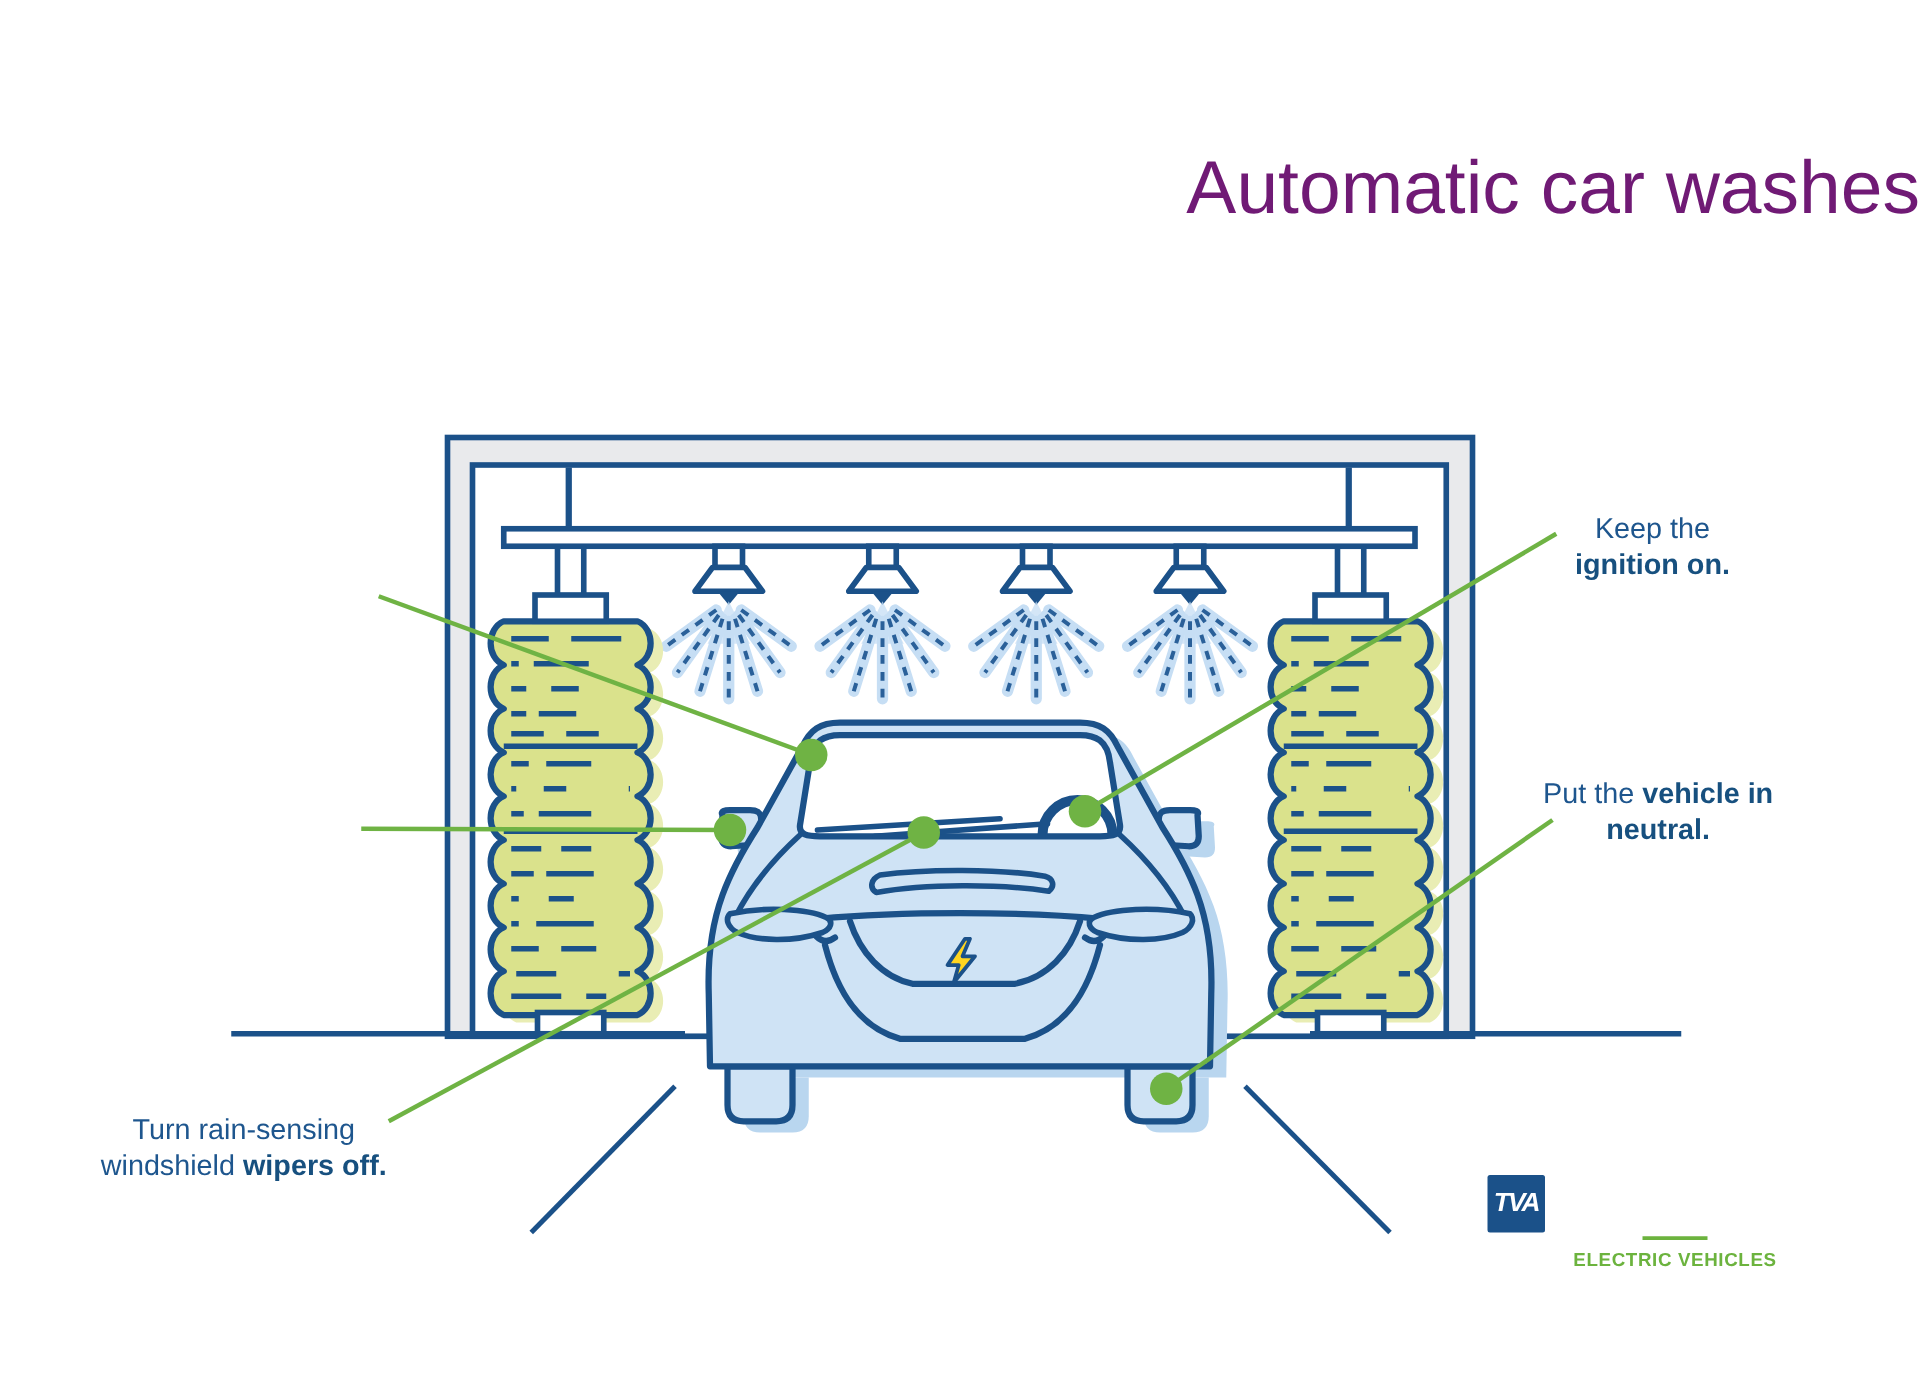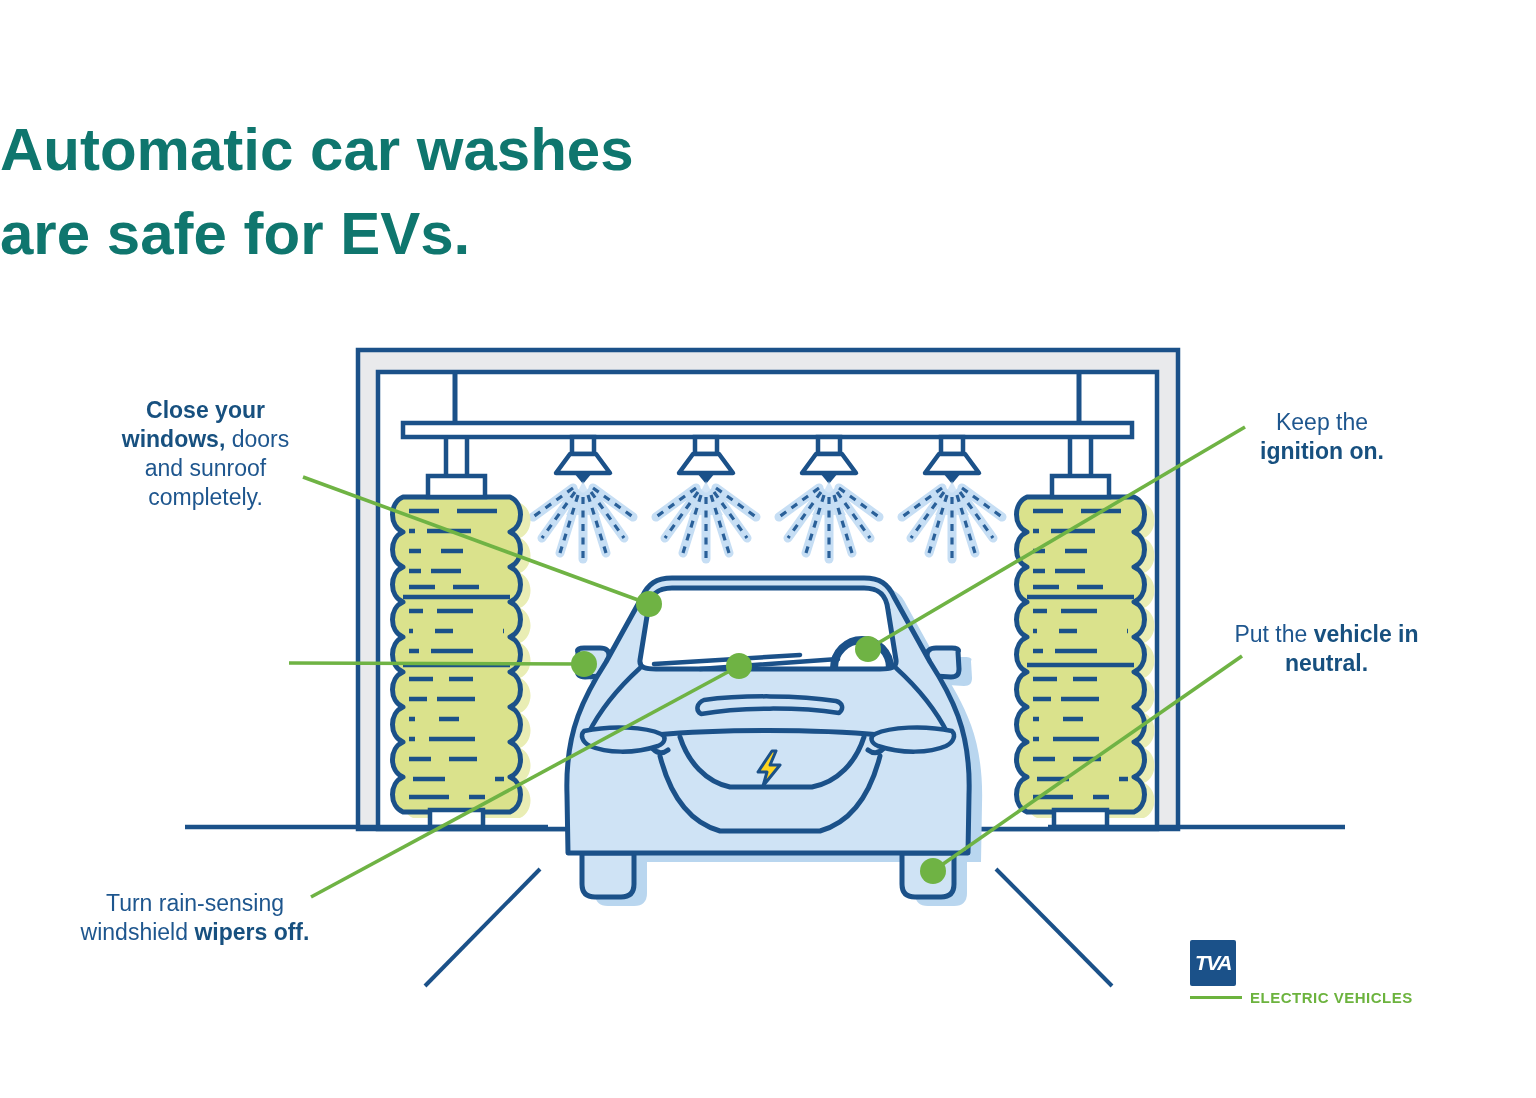--- a/index.html
+++ b/index.html
@@ -2,22 +2,22 @@
 <html><head>
 <meta charset="utf-8">
 <style>
   html,body{margin:0;padding:0;background:#ffffff;}
   .canvas{
     position:relative;width:1536px;height:1098px;background:#ffffff;overflow:hidden;
     font-family:"Liberation Sans", sans-serif;
   }
   .art{position:absolute;left:0;top:0;width:1536px;height:1098px;}
   .title{
-    position:absolute;left:0;right:0;top:108px;text-align:left;
-    color:#0f766e;font-weight:bold;font-size:60px;line-height:84px;letter-spacing:0px;
+    position:absolute;left:0;right:0;top:108px;text-align:right;
+    color:#701a75;font-weight:normal;font-size:60px;line-height:84px;letter-spacing:0px;
   }
   .co{
     position:absolute;color:#1E568E;font-size:23px;line-height:29px;text-align:center;
   }
   .co b{font-weight:bold;color:#17507F;}
   .co1{left:103px;top:396px;width:205px;}
   .co2{left:110px;top:634px;width:190px;}
   .co3{left:50px;top:889px;width:290px;}
   .co4{left:1237px;top:408px;width:170px;}
   .co5{left:1229px;top:620px;width:195px;}
@@ -26,21 +26,21 @@
   .logo-row1{display:flex;align-items:flex-start;gap:10px;}
   .tva-box{
     width:46px;height:46px;background:#1B5189;border-radius:2px;flex:0 0 auto;
     display:flex;align-items:center;justify-content:center;
     color:#ffffff;font-weight:bold;font-style:italic;font-size:21px;letter-spacing:-1.5px;
   }
   .er{font-size:34px;font-weight:bold;letter-spacing:-0.5px;white-space:nowrap;}
   .er .g{color:#6CB33E;}
   .er .b{color:#2273BA;}
   .er sup{font-size:13px;color:#2273BA;}
-  .logo-row2{display:flex;align-items:center;justify-content:flex-start;gap:8px;margin-top:3px;}
+  .logo-row2{display:flex;align-items:center;justify-content:space-between;gap:8px;margin-top:3px;flex-direction:column;}
   .rule{width:52px;height:3px;background:#6CB33E;}
   .tagline{color:#6CB33E;font-weight:bold;font-size:15px;letter-spacing:0.5px;white-space:nowrap;}
   
   .brush-body{fill:#DAE28C;stroke:#1B5189;stroke-width:5;stroke-linejoin:round;}
   .brush-shadow{fill:#E9EDB4;stroke:none;}
   .car-main{fill:#CFE3F5;stroke:#1B5189;stroke-width:5;stroke-linejoin:round;}
   .car-shadow{fill:#B9D6EF;stroke:none;}
 </style>
 </head>
 <body>
@@ -207,24 +207,22 @@
       <circle cx="649" cy="604" r="13"></circle>
       <circle cx="584" cy="664" r="13"></circle>
       <circle cx="739" cy="666" r="13"></circle>
       <circle cx="868" cy="649" r="13"></circle>
       <circle cx="933" cy="871" r="13"></circle>
     </g>
   </svg>
 
   <div class="title">
     <div>Automatic car washes</div>
-    <div>are safe for EVs.</div>
   </div>
 
-  <div class="co co1"><b>Close your windows,</b><span> doors and sunroof completely.</span></div>
 
 
   <div class="co co3"><span>Turn rain-sensing windshield </span><b>wipers off.</b></div>
 
   <div class="co co5"><span>Put the </span><b>vehicle in neutral.</b></div>
 
   <div class="co co4"><span>Keep the </span><b>ignition on.</b></div>
 
   <div class="logo">
     <div class="logo-row1">

